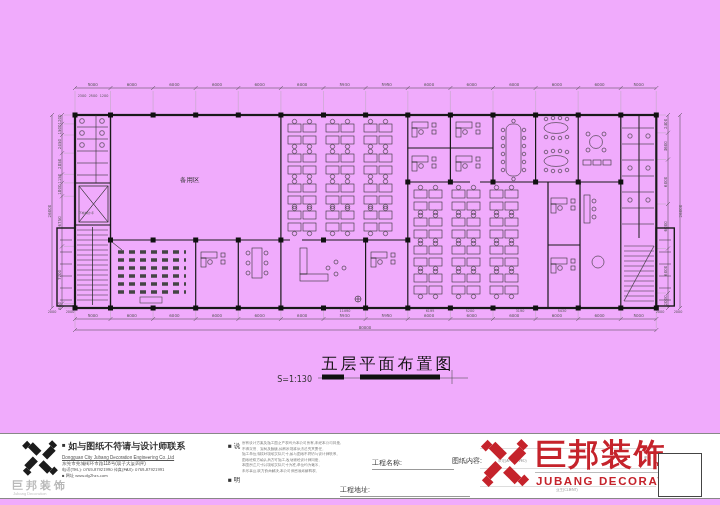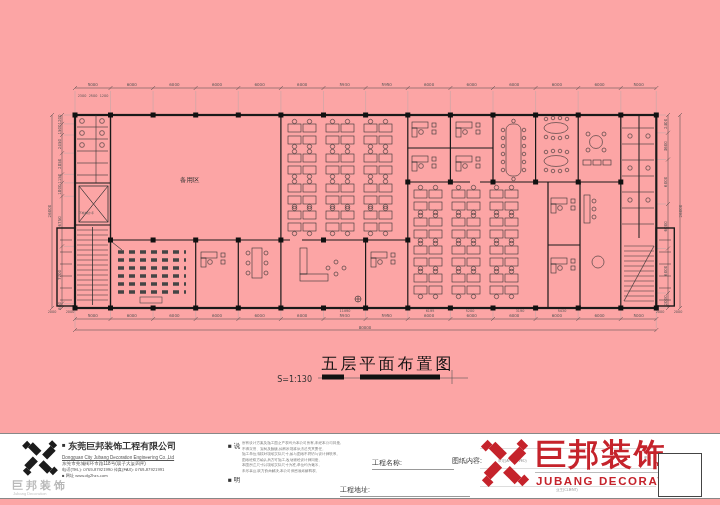--- a/index.html
+++ b/index.html
@@ -1,16 +1,16 @@
 <!DOCTYPE html>
 <html><head>
 <meta charset="utf-8">
 <style>
   html,body{margin:0;padding:0;background:#e8e8e8;}
-  .page{position:relative;width:720px;height:505px;background:#fca5a5;overflow:hidden;
+  .page{position:relative;width:720px;height:505px;background:#f0abfc;overflow:hidden;
         font-family:"Liberation Sans",sans-serif;color:#222;}
   svg text{font-family:"DejaVu Sans",sans-serif;}
   .dim text{font-size:4px;fill:#555;}
   .dim-sub text{font-size:3.4px;fill:#555;}
   .room-label{font-size:6.5px;fill:#333;font-family:"Liberation Sans",sans-serif;}
   .tiny-note{font-size:3px;fill:#555;}
   .plan-title{font-size:16px;fill:#111;font-family:"Liberation Serif",serif;letter-spacing:3px;}
   .plan-scale{font-size:8px;fill:#333;}
   
   .footer{position:absolute;left:0;top:433px;width:720px;height:64px;
@@ -424,21 +424,21 @@
         <g transform="rotate(270)">
             <path d="M3,-5 L15,-17 L22,-10 L10,2 Z"></path>
             <path d="M12,-20 L17,-25 L24,-18 L19,-13 Z"></path>
           </g>
       </g>
     </svg>
     <div class="blk-logo-cn">巨邦装饰</div>
     <div class="blk-logo-en">Jubang Decoration</div>
 
     <div class="company">
-      <div class="cname"><span class="sq">■</span> <span>东莞巨邦装饰工程有限公司</span></div>
+      <div class="cname"><span class="sq">■</span> <span>如与图纸不符请与设计师联系</span></div>
       <div class="cen">Dongguan City Jubang Decoration Engineering Co.,Ltd</div>
       <div class="caddr">东莞市莞城街环市路118号(双子大厦四座)</div>
       <div class="ctel">电话(TEL): 0769-87921990    传真(FAX): 0769-87921991</div>
       <div class="cweb">■ 网址 www.dg2hzs.com</div>
     </div>
 
     <div class="shuo">■ 说</div>
     <div class="ming">■ 明</div>
     <div class="notes">
       <div>所有设计方案及施工图之产权均为本公司所有,未经本公司同意,</div>

